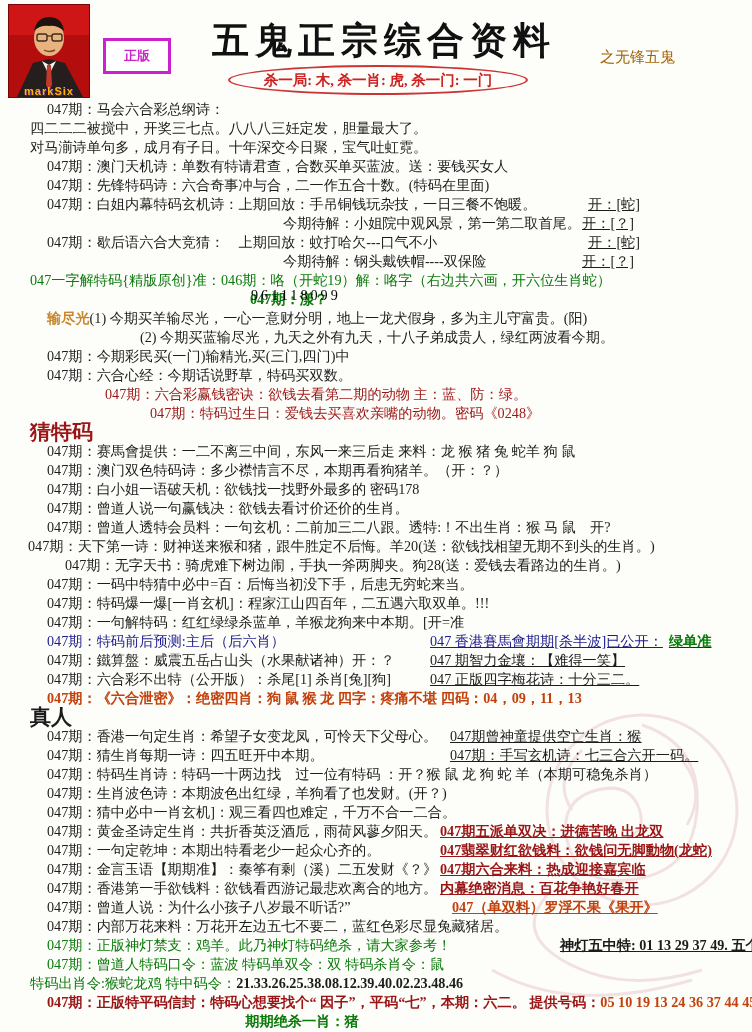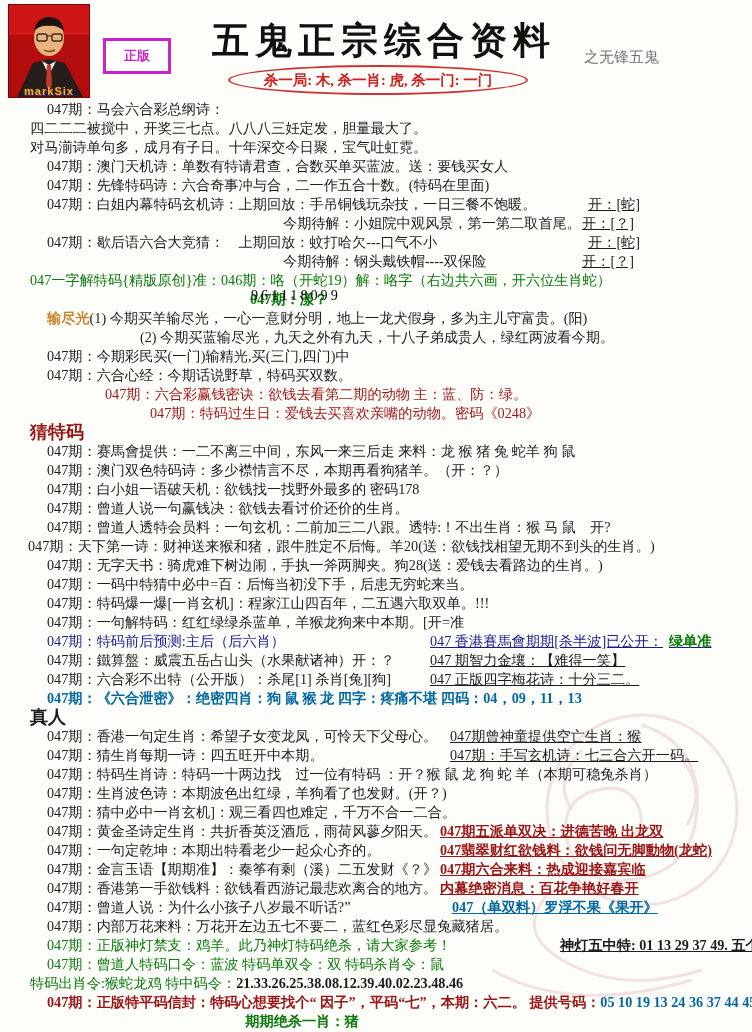--- a/index.html
+++ b/index.html
@@ -13,37 +13,37 @@
     background:linear-gradient(135deg,#d41414,#8f0606 70%);overflow:hidden;border:1px solid #7a0505;}
   .photo svg{display:block;}
   .marksix{position:absolute;left:0;right:0;bottom:0;text-align:center;
     font-family:"Liberation Sans",sans-serif;font-weight:bold;font-size:11px;
     color:#ffb400;text-shadow:1px 1px 0 #5522aa;letter-spacing:1px;}
   .badge{position:absolute;left:103px;top:38px;width:62px;height:30px;line-height:30px;
     border:3px solid #cc22cc;color:#cc22cc;text-align:center;
     font-size:13px;font-weight:bold;background:#fff;}
   .title{position:absolute;left:196px;top:16px;width:376px;text-align:center;
     font-size:37px;font-weight:bold;letter-spacing:6px;color:#111;white-space:nowrap;}
-  .subtitle{position:absolute;left:584px;top:48px;font-size:15px;color:#737373;}
+  .subtitle{position:absolute;left:600px;top:48px;font-size:15px;color:#a16207;}
   .oval{position:absolute;left:228px;top:65px;width:296px;height:26px;line-height:26px;
     border:2px solid #cc3333;border-radius:50%;text-align:center;
     color:#cc2222;font-size:14.5px;font-weight:bold;white-space:nowrap;}
   
   .wm{position:absolute;right:0;top:690px;opacity:.55;pointer-events:none;}
   
   .sheet{position:absolute;left:0;top:100px;width:604px;}
   .ln{position:relative;height:19px;line-height:19px;font-size:14.2px;white-space:nowrap;}
   .abs{position:absolute;top:0;text-decoration:underline;}
   .c-g{color:#0a7a0a;}
   .c-m{color:#9a1515;}
-  .c-r{color:#0369a1;}
+  .c-r{color:#c2410c;}
   .c-b{color:#1a1a8e;}
   .c-o{color:#c8872a;}
   .bold{font-weight:bold;}
-  .hdr{font-size:18px;font-weight:bold;}
+  .hdr{font-size:21px;font-weight:bold;}
   .ovl{position:relative;display:inline-block;}
   .ovl .dark{position:absolute;left:1px;top:-4px;color:#000000;letter-spacing:3px;font-weight:normal;}
 </style>
 </head>
 <body>
 
 <div class="photo">
   <svg width="80" height="92" viewBox="0 0 80 92">
     <rect x="0" y="0" width="80" height="92" fill="#b30d0d"></rect>
     <rect x="0" y="0" width="80" height="30" fill="#cf1616"></rect>
@@ -92,21 +92,21 @@
   <div class="ln" style="padding-left:47px"><span>047期：六合心经：今期话说野草，特码买双数。</span></div>
   <div class="ln c-m" style="padding-left:105px"><span>047期：六合彩赢钱密诀：欲钱去看第二期的动物 主：蓝、防：绿。</span></div>
   <div class="ln c-m" style="padding-left:150px"><span>047期：特码过生日：爱钱去买喜欢亲嘴的动物。密码《0248》</span></div>
   <div class="ln c-m hdr" style="padding-left:30px"><span>猜特码</span></div>
   <div class="ln" style="padding-left:47px"><span>047期：赛馬會提供：一二不离三中间，东风一来三后走 来料：龙 猴 猪 兔 蛇羊 狗 鼠</span></div>
   <div class="ln" style="padding-left:47px"><span>047期：澳门双色特码诗：多少襟情言不尽，本期再看狗猪羊。（开：？）</span></div>
   <div class="ln" style="padding-left:47px"><span>047期：白小姐一语破天机：欲钱找一找野外最多的 密码178</span></div>
   <div class="ln" style="padding-left:47px"><span>047期：曾道人说一句赢钱决：欲钱去看讨价还价的生肖。</span></div>
   <div class="ln" style="padding-left:47px"><span>047期：曾道人透特会员料：一句玄机：二前加三二八跟。透特:！不出生肖：猴 马 鼠　开?</span></div>
   <div class="ln" style="padding-left:28px"><span>047期：天下第一诗：财神送来猴和猪，跟牛胜定不后悔。羊20(送：欲钱找相望无期不到头的生肖。)</span></div>
-  <div class="ln" style="padding-left:47px"><span>047期：无字天书：骑虎难下树边闹，手执一斧两脚夹。狗28(送：爱钱去看路边的生肖。)</span></div>
+  <div class="ln" style="padding-left:65px"><span>047期：无字天书：骑虎难下树边闹，手执一斧两脚夹。狗28(送：爱钱去看路边的生肖。)</span></div>
   <div class="ln" style="padding-left:47px"><span>047期：一码中特猜中必中=百：后悔当初没下手，后患无穷蛇来当。</span></div>
   <div class="ln" style="padding-left:47px"><span>047期：特码爆一爆[一肖玄机]：程家江山四百年，二五遇六取双单。!!!</span></div>
   <div class="ln" style="padding-left:47px"><span>047期：一句解特码：红红绿绿杀蓝单，羊猴龙狗来中本期。[开=准</span></div>
   <div class="ln c-b" style="padding-left:47px"><span>047期：特码前后预测:主后（后六肖）</span><span class="abs" style="left:430px"><span>047 香港賽馬會期期[杀半波]已公开：</span><span class="c-g bold" style="margin-left:6px">绿单准</span></span></div>
   <div class="ln" style="padding-left:47px"><span>047期：鐵算盤：威震五岳占山头（水果献诸神）开：？</span><span class="abs" style="left:430px">047 期智力金壤：【难得一笑】</span></div>
   <div class="ln" style="padding-left:47px"><span>047期：六合彩不出特（公开版）：杀尾[1] 杀肖[兔][狗]</span><span class="abs" style="left:430px">047 正版四字梅花诗：十分三二。</span></div>
   <div class="ln c-r bold" style="padding-left:47px"><span>047期：《六合泄密》：绝密四肖：狗 鼠 猴 龙 四字：疼痛不堪 四码：04，09，11，13</span></div>
   <div class="ln bold hdr" style="padding-left:30px"><span>真人</span></div>
   <div class="ln" style="padding-left:47px"><span>047期：香港一句定生肖：希望子女变龙凤，可怜天下父母心。</span><span class="abs" style="left:450px">047期曾神童提供空亡生肖：猴</span></div>
   <div class="ln" style="padding-left:47px"><span>047期：猜生肖每期一诗：四五旺开中本期。</span><span class="abs" style="left:450px">047期：手写玄机诗：七三合六开一码。</span></div>

